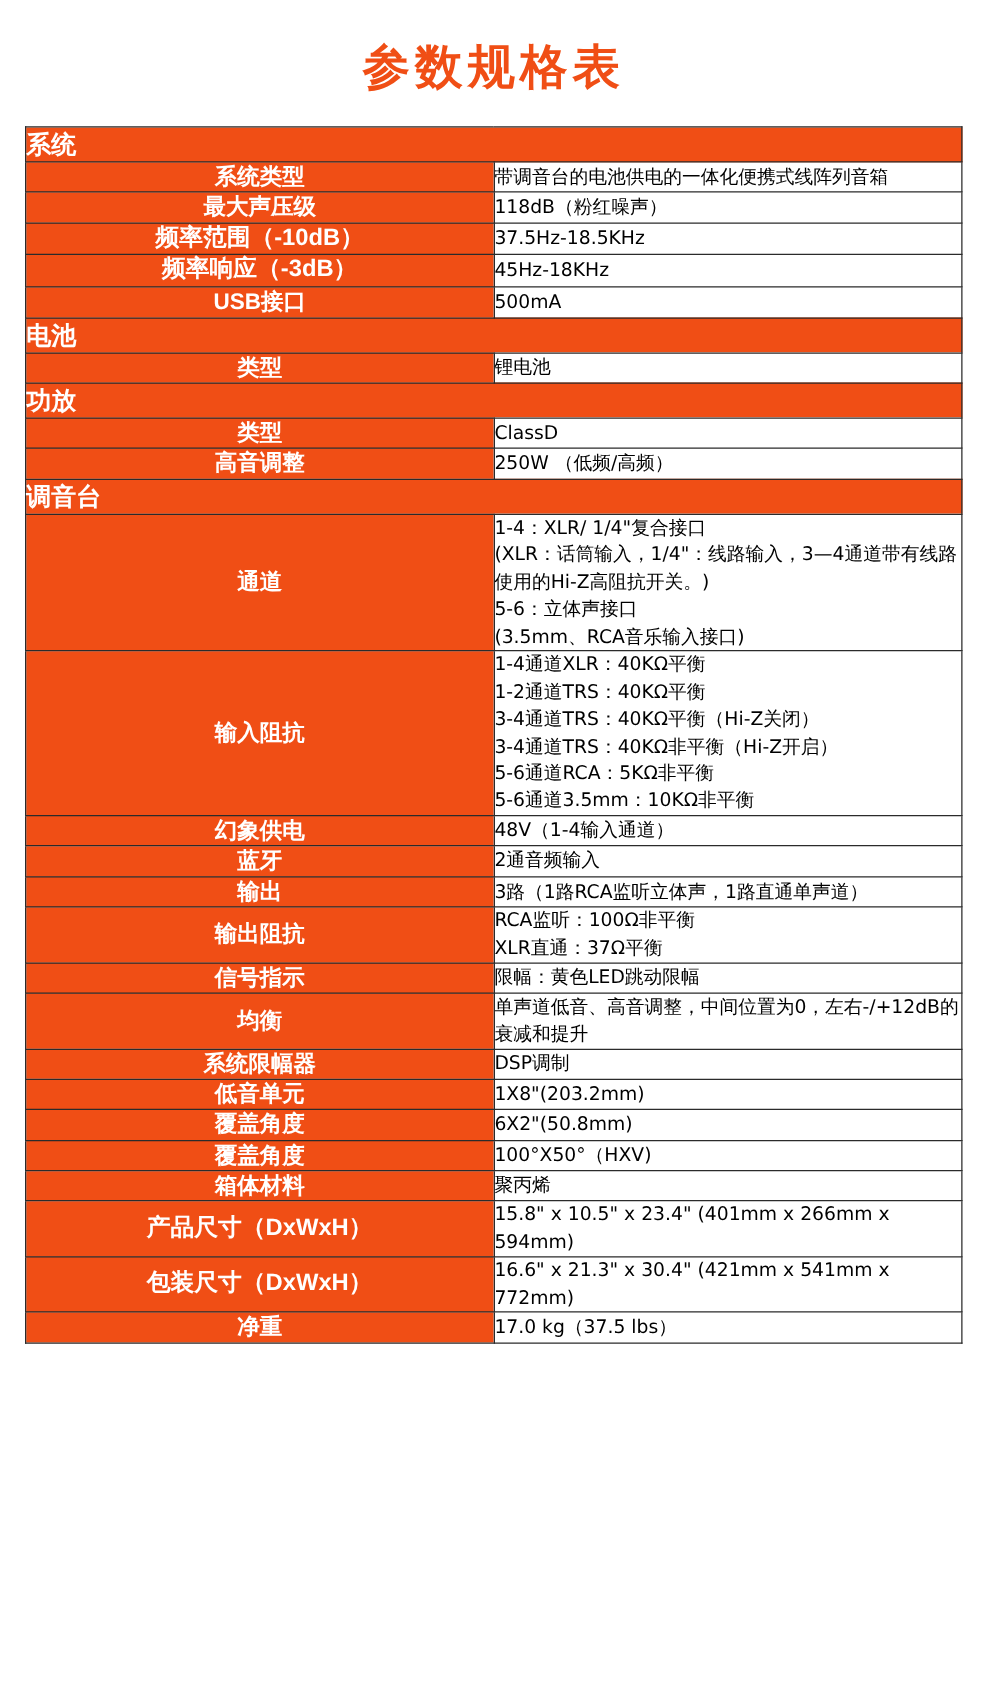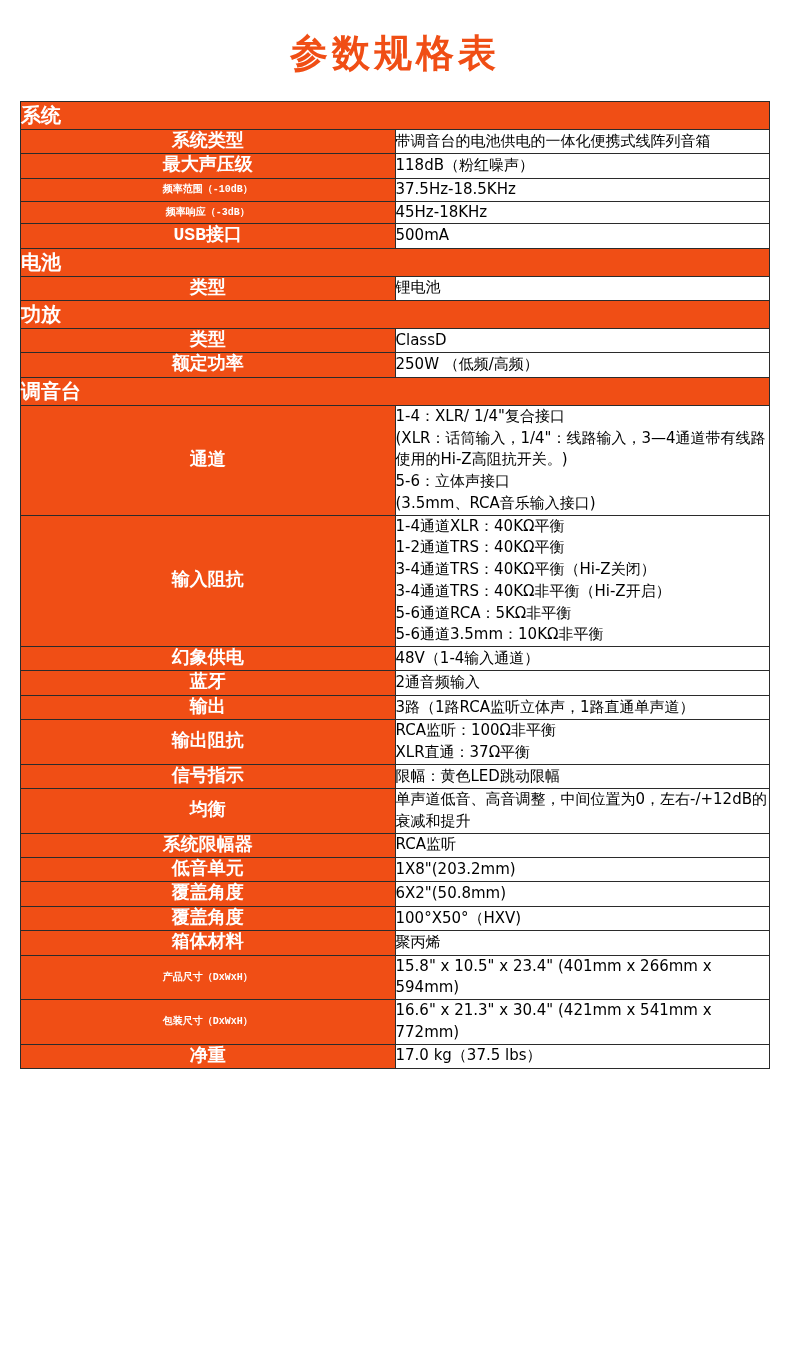--- a/index.html
+++ b/index.html
@@ -58,24 +58,24 @@
   }
   td.label {
     width: 178px;
     background: #F04E15;
     color: #ffffff;
     font-weight: bold;
     text-align: center;
     font-size: 18px;
     padding: 5px 2px;
     line-height: 1.3;
-    font-family: Liberation Mono, monospace;
+    font-family: Liberation Sans, sans-serif;
   }
   td.label.small {
-    font-size: 10px;
+    font-size: 19px;
   }
   td.section {
     background: #F04E15;
     color: #ffffff;
     font-weight: bold;
     font-size: 20px;
     text-align: left;
     padding: 5px 0 5px 14px;
     font-family: "DejaVu Sans", "Liberation Sans", sans-serif;
   }
@@ -128,21 +128,21 @@
           <td class="value">锂电池</td>
         </tr>
         <tr>
           <td class="section" colspan="2">功放</td>
         </tr>
         <tr>
           <td class="label">类型</td>
           <td class="value">ClassD</td>
         </tr>
         <tr>
-          <td class="label">额定功率</td>
+          <td class="label">高音调整</td>
           <td class="value">250W （低频/高频）</td>
         </tr>
         <tr>
           <td class="section" colspan="2">调音台</td>
         </tr>
         <tr>
           <td class="label">通道</td>
           <td class="value">1-4：XLR/ 1/4"复合接口
 (XLR：话筒输入，1/4"：线路输入，3—4通道带有线路
 使用的Hi-Z高阻抗开关。)
@@ -178,21 +178,21 @@
         <tr>
           <td class="label">信号指示</td>
           <td class="value">限幅：黄色LED跳动限幅</td>
         </tr>
         <tr>
           <td class="label">均衡</td>
           <td class="value">单声道低音、高音调整，中间位置为0，左右-/+12dB的衰减和提升</td>
         </tr>
         <tr>
           <td class="label">系统限幅器</td>
-          <td class="value">RCA监听</td>
+          <td class="value">DSP调制</td>
         </tr>
         <tr>
           <td class="label">低音单元</td>
           <td class="value">1X8"(203.2mm)</td>
         </tr>
         <tr>
           <td class="label">覆盖角度</td>
           <td class="value">6X2"(50.8mm)</td>
         </tr>
         <tr>

